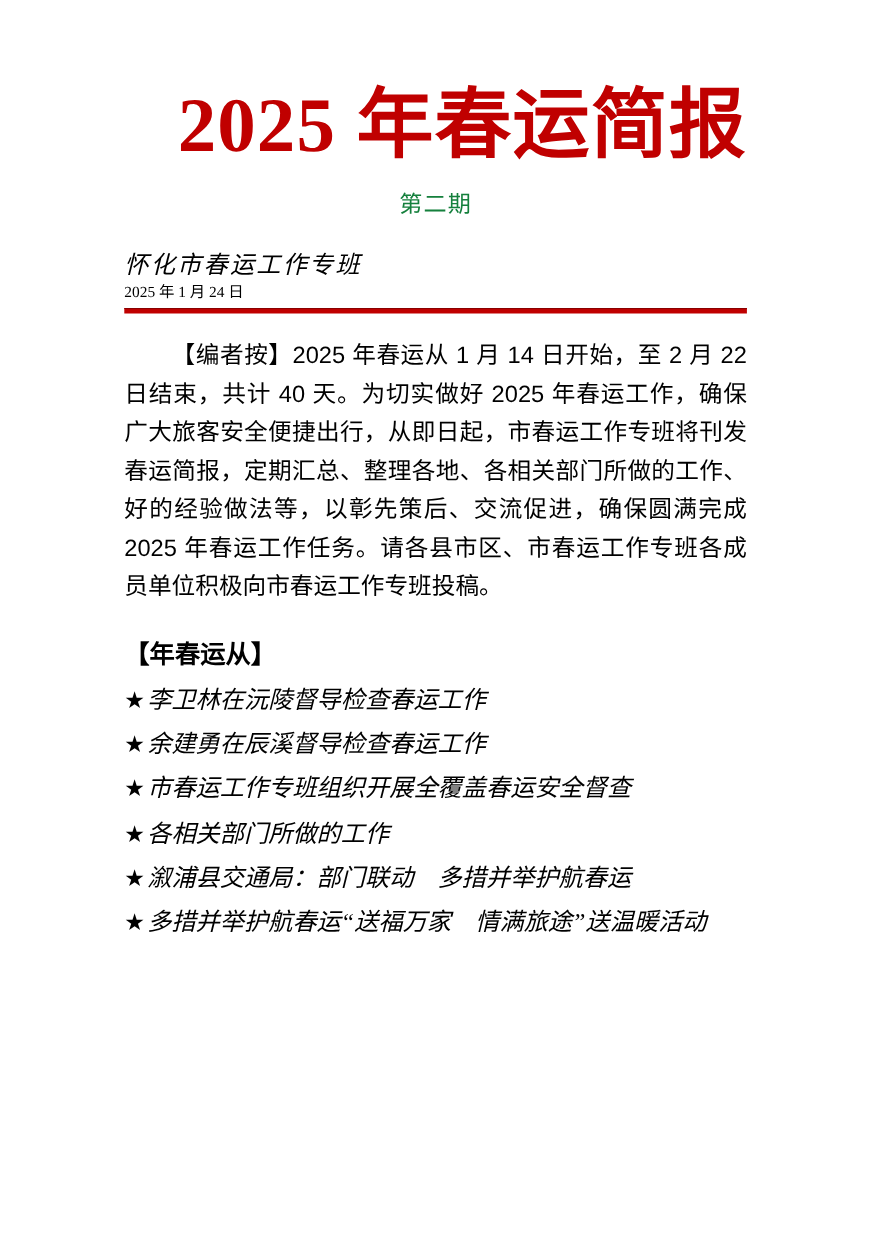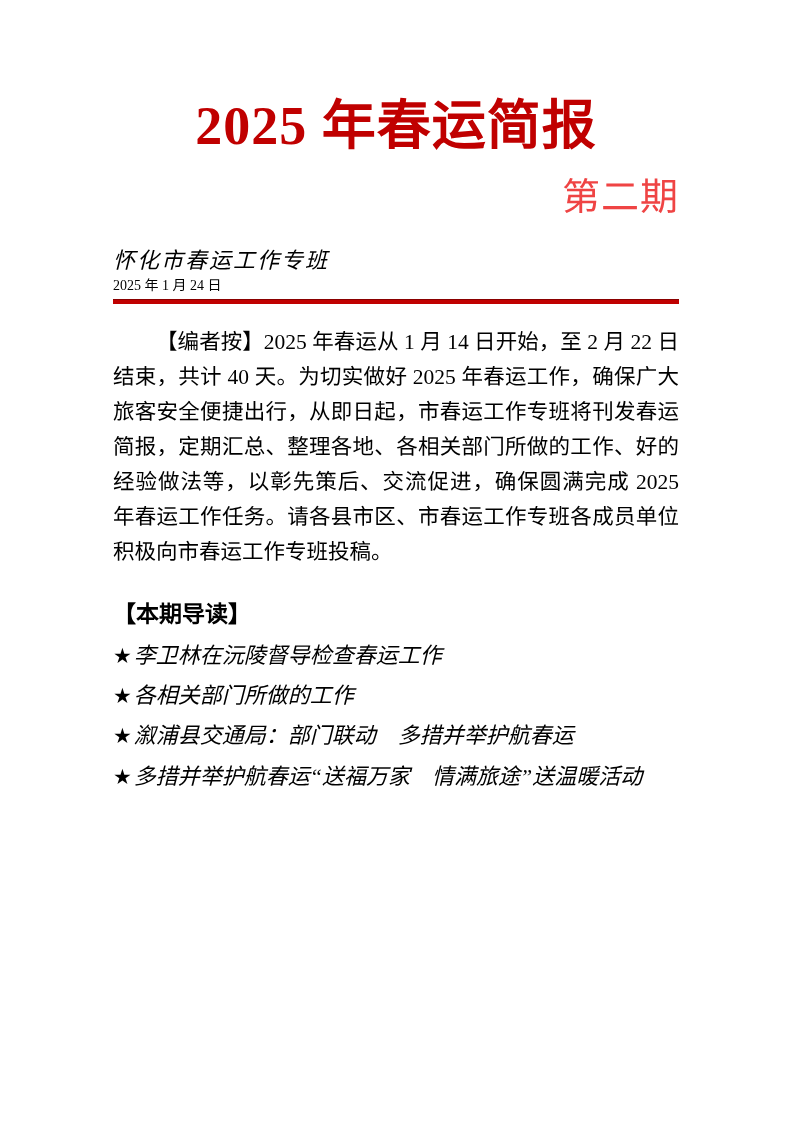--- a/index.html
+++ b/index.html
@@ -14,37 +14,37 @@
     overflow: hidden;
   }
   .page {
     position: relative;
     width: 793px;
     height: 1122px;
     padding: 0 114px 0 113px;
     background: #ffffff;
   }
   .doc-title {
-    margin-top: 96px;
-    text-align: center;
+    margin-top: 76px;
+    text-align: right;
     font-family: "Liberation Serif", "DejaVu Serif", serif;
     font-weight: bold;
-    font-size: 54px;
+    font-size: 70px;
     line-height: 1.12;
     color: #c00000;
     letter-spacing: 1px;
     white-space: nowrap;
   }
   .issue-no {
     margin-top: 22px;
-    text-align: right;
+    text-align: center;
     font-family: "Liberation Sans", "DejaVu Sans", sans-serif;
-    font-size: 38px;
+    font-size: 21px;
     line-height: 1.05;
-    color: #ef4444;
+    color: #15803d;
     letter-spacing: 1px;
   }
   .header-row {
     margin-top: 24px;
     display: flex;
     justify-content: space-between;
     align-items: baseline;
     flex-direction: column;
   }
   .org-name {
@@ -58,21 +58,21 @@
     font-size: 14px;
   }
   .red-rule {
     margin-top: 5px;
     height: 5px;
     background: #c00000;
     border-top: 1px solid #8a0000;
   }
   .editor-note {
     margin-top: 21px;
-    font-family: Liberation Serif, serif;
+    font-family: Liberation Sans, sans-serif;
     font-size: 21.5px;
     line-height: 35px;
     text-align: justify;
     text-indent: 43px;
     color: #000000;
   }
   .toc-heading {
     margin-top: 32px;
     font-family: "Liberation Sans", "DejaVu Sans", sans-serif;
     font-weight: bold;
@@ -110,22 +110,24 @@
 
   <div class="header-row">
     <span class="org-name">怀化市春运工作专班</span>
     <span class="issue-date">2025 年 1 月 24 日</span>
   </div>
 
   <div class="red-rule"></div>
 
   <p class="editor-note">【编者按】2025 年春运从 1 月 14 日开始，至 2 月 22 日结束，共计 40 天。为切实做好 2025 年春运工作，确保广大旅客安全便捷出行，从即日起，市春运工作专班将刊发春运简报，定期汇总、整理各地、各相关部门所做的工作、好的经验做法等，以彰先策后、交流促进，确保圆满完成 2025 年春运工作任务。请各县市区、市春运工作专班各成员单位积极向市春运工作专班投稿。</p>
 
-  <div class="toc-heading">【本期导读】</div>
+  <div class="toc-heading">【年春运从】</div>
 
   <div class="toc-list">
     <div class="toc-item"><span class="star">★</span><span>李卫林在沅陵督导检查春运工作</span></div>
+    <div class="toc-item"><span class="star">★</span><span>余建勇在辰溪督导检查春运工作</span></div>
+    <div class="toc-item"><span class="star">★</span><span>市春运工作专班组织开展全覆盖春运安全督查</span></div>
     <div class="toc-item"><span class="star">★</span><span>各相关部门所做的工作</span></div>
     <div class="toc-item"><span class="star">★</span><span>溆浦县交通局：部门联动　多措并举护航春运</span></div>
     <div class="toc-item"><span class="star">★</span><span>多措并举护航春运“送福万家　情满旅途”送温暖活动</span></div>
   </div>
 
 </div>
 
 </body></html>

